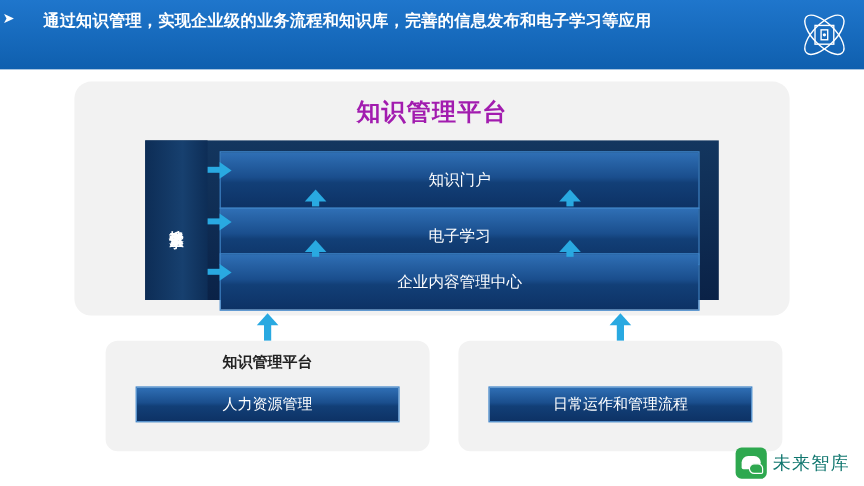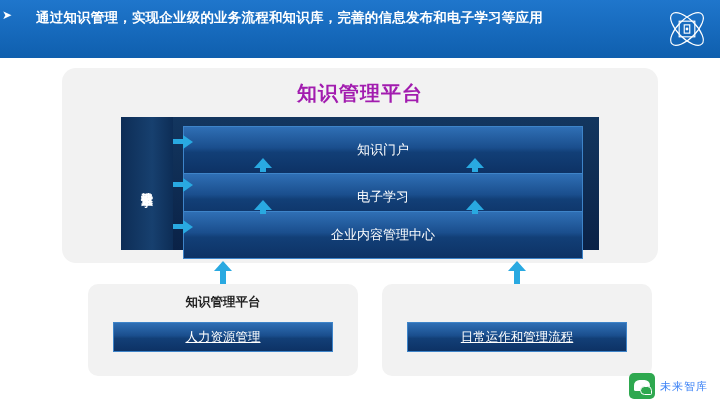--- a/index.html
+++ b/index.html
@@ -181,21 +181,20 @@
     left: 25px; top: 38px;
     width: 220px; height: 30px;
     background: linear-gradient(180deg, #2f6fb5 0%, #1a4e8d 45%, #123f77 55%, #0d3265 100%);
     border: 1px solid #3e84c9;
     box-sizing: border-box;
     color: #ffffff;
     font-size: 12.5px;
     display: flex;
     align-items: center;
     justify-content: center;
-    text-decoration: underline;
   }
 
   
   .watermark {
     position: absolute;
     right: 12px;
     bottom: 6px;
     display: flex;
     align-items: center;
   }
@@ -218,22 +217,22 @@
     content: "";
     position: absolute;
     left: 11px; top: 13px;
     width: 12px; height: 9px;
     border-radius: 6px 6px 2px 6px;
     background: #2ea84f;
     border: 1.5px solid #ffffff;
     box-sizing: border-box;
   }
   .wm-text {
-    font-size: 11px;
-    color: #3b82f6;
+    font-size: 15px;
+    color: #0f766e;
     letter-spacing: 1px;
   }
 </style>
 </head>
 <body>
 
 <div id="slide">
 
   <div class="header">
     <div class="header-bullet">➤</div>

